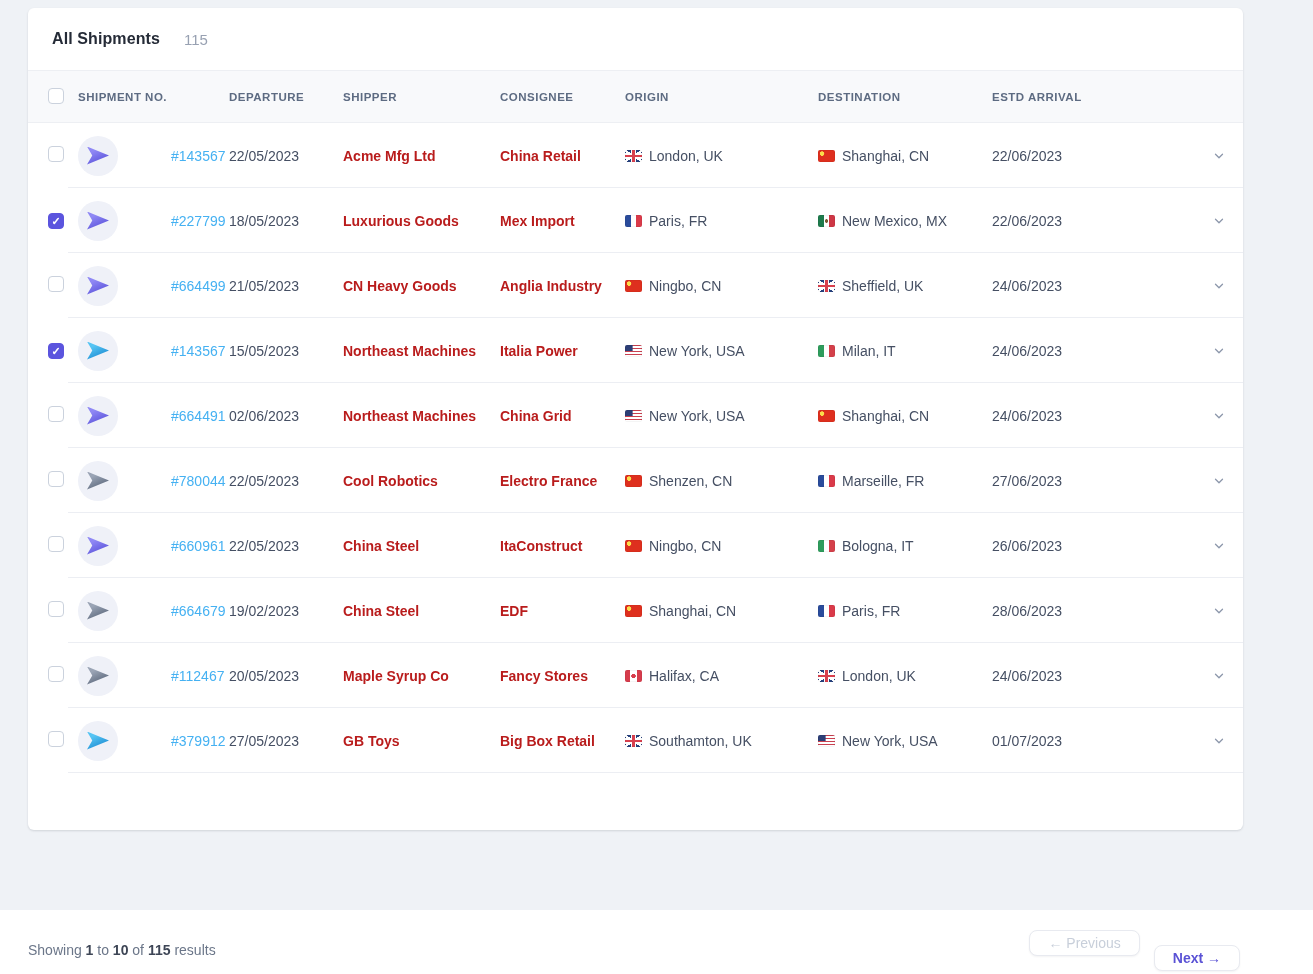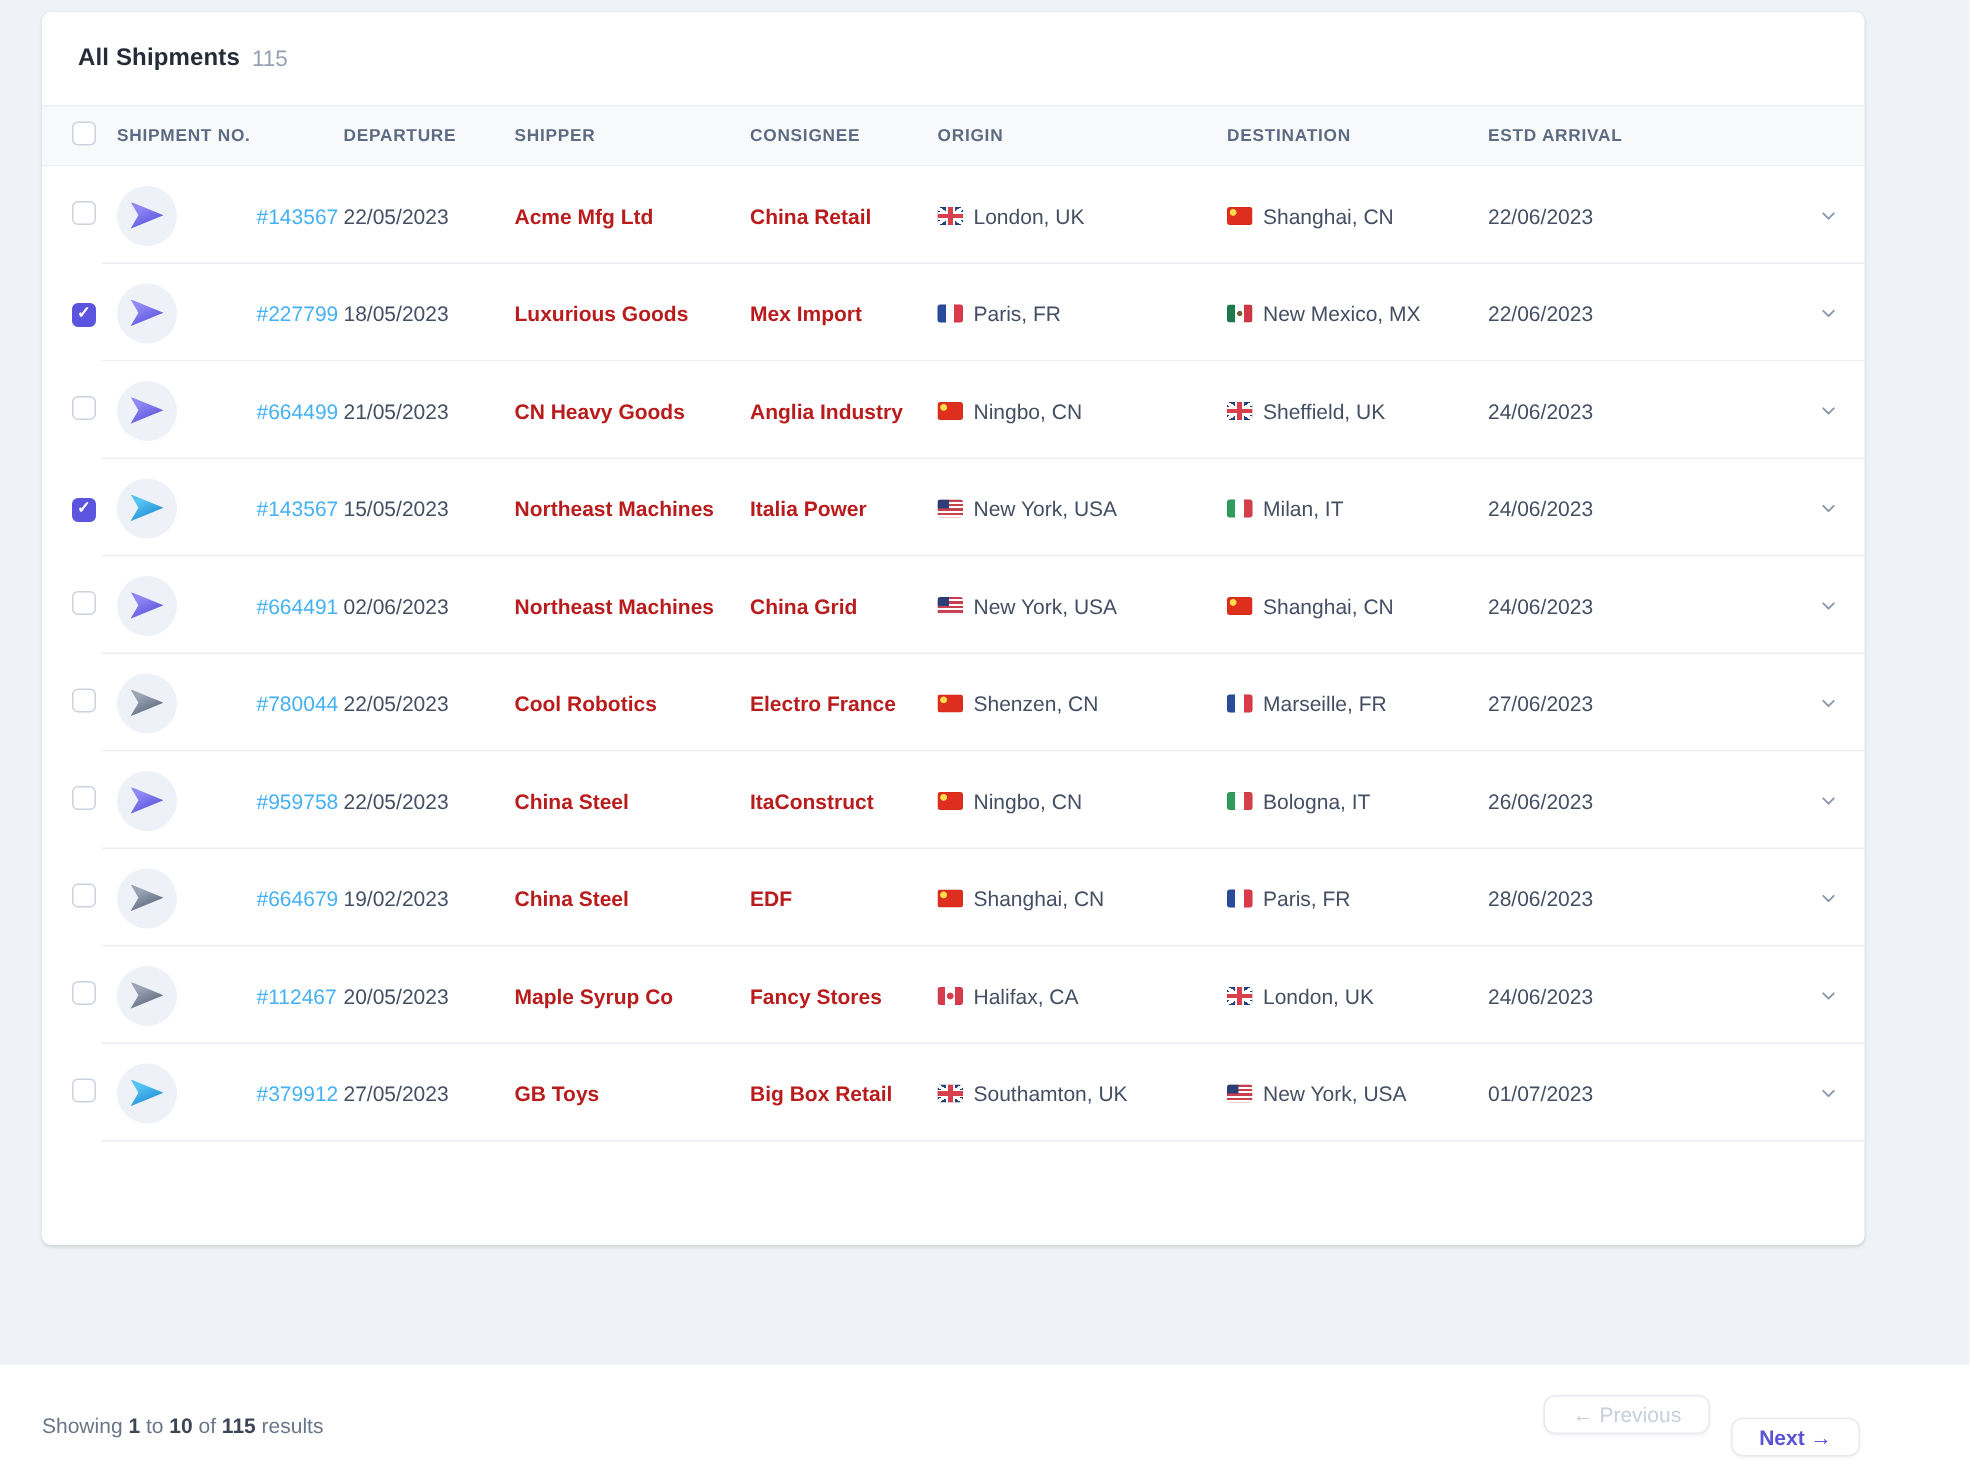--- a/index.html
+++ b/index.html
@@ -6,27 +6,27 @@
   html,body { width:1313px; height:974px; background:#ffffff; font-family:"Liberation Sans", sans-serif; }
   .app { width:1313px; height:910px; background:#EFF2F6; overflow:hidden; }
 
   
   .card {
     margin:8px 70px 0 28px; width:1215px; height:822px;
     background:#fff; border-radius:6px;
     box-shadow:0 1px 2px rgba(16,24,40,.06), 0 1px 3px rgba(16,24,40,.08);
     overflow:hidden;
   }
-  .card-title { height:62px; display:flex; align-items:center; padding-left:24px; gap:8px; }
+  .card-title { height:62px; display:flex; align-items:center; padding-left:24px; gap:24px; }
   .card-title h1 { font-size:16px; font-weight:bold; color:#252B37; letter-spacing:.1px; }
   .card-title .count { font-size:15px; color:#98A1B2; font-weight:normal; }
 
   
   .thead {
-    height:41px; background:#F8F9FB;
+    height:53px; background:#F8F9FB;
     border-top:1px solid #EDEFF3; border-bottom:1px solid #EDEFF3;
     display:grid; grid-template-columns:30px 151px 114px 157px 125px 193px 174px 1fr 48px;
     align-items:center; padding-left:20px;
     font-size:11.5px; font-weight:bold; color:#5D6B82; letter-spacing:.5px;
   }
   .thead .hcell { padding-right:8px; white-space:nowrap; }
 
   
   .row {
     height:65px; display:grid;
@@ -241,21 +241,21 @@
     </div>
   </div>
 
   <div class="row">
     <div class="cell"><span class="checkbox"></span></div>
     <div class="cell">
             <span class="avatar">
               <span class="plane plane--purple"></span>
             </span>
           </div>
-    <a class="cell ship-no">#959758</a>
+    <a class="cell ship-no">#660961</a>
     <div class="cell">22/05/2023</div>
     <div class="cell bold-dark">China Steel</div>
     <div class="cell bold-dark">ItaConstruct</div>
     <div class="cell"><span class="flag flag--CN"></span><span>Ningbo, CN</span></div>
     <div class="cell"><span class="flag flag--IT"></span><span>Bologna, IT</span></div>
     <div class="cell">26/06/2023</div>
     <div class="chev">
       <svg width="14" height="14" viewBox="0 0 24 24" fill="none" stroke-width="2.2" stroke-linecap="round" stroke-linejoin="round">
               <path d="M6 9l6 6 6-6"></path>
             </svg>

